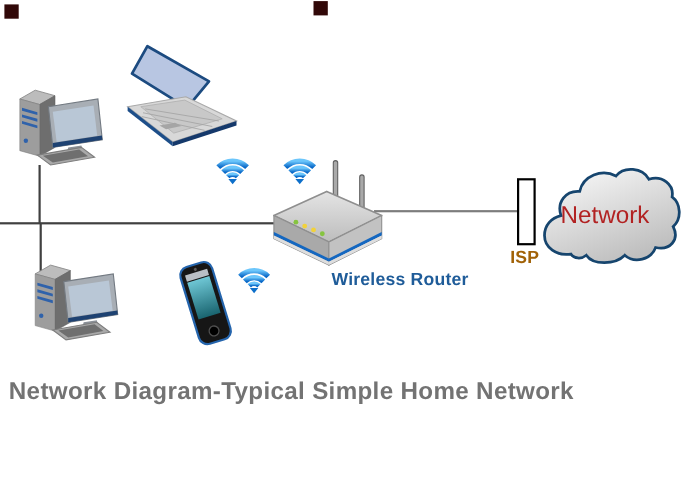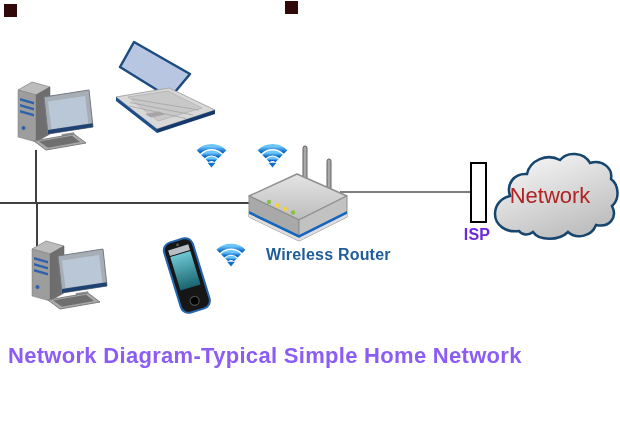--- a/index.html
+++ b/index.html
@@ -4,26 +4,26 @@
 <style>
   html,body{margin:0;padding:0;background:#fff;}
   #stage{position:relative;width:620px;height:436px;background:#ffffff;overflow:hidden;
          font-family:"Liberation Sans","DejaVu Sans",sans-serif;}
   .abs{position:absolute;}
   .line{position:absolute;background:#404040;}
   .lbl{position:absolute;font-weight:bold;font-size:16px;line-height:20px;color:#000;
        text-align:center;letter-spacing:0.2px;white-space:nowrap;}
   #wired-label{left:28px;top:161px;width:155px;}
   #wan-label{left:318px;top:145px;width:156px;line-height:18px;}
-  #router-label{left:266px;top:245px;width:160px;text-align:left;color:#1f5c99;}
-  #isp-label{left:460px;top:225px;width:34px;color:#6d28d9;}
+  #router-label{left:266px;top:245px;width:160px;text-align:right;color:#1f5c99;}
+  #isp-label{left:460px;top:225px;width:34px;color:#a16207;}
   #internet-label{left:496px;top:183px;width:108px;font-weight:normal;font-size:22px;
                   line-height:26px;text-align:center;color:#b22222;position:absolute;}
   #diagram-title{position:absolute;left:8px;top:343px;font-size:22px;font-weight:bold;
-                 letter-spacing:0.3px;color:#8b5cf6;white-space:nowrap;}
+                 letter-spacing:0.3px;color:#737373;white-space:nowrap;}
   #isp-box{position:absolute;left:470px;top:162px;width:13px;height:57px;
            background:#fff;border:2px solid #000;}
   .marker-square{position:absolute;width:13px;height:13px;background:#310808;}
 </style>
 </head>
 <body>
 
 <div id="stage">
 
   <svg width="0" height="0" style="position:absolute" aria-hidden="true">

